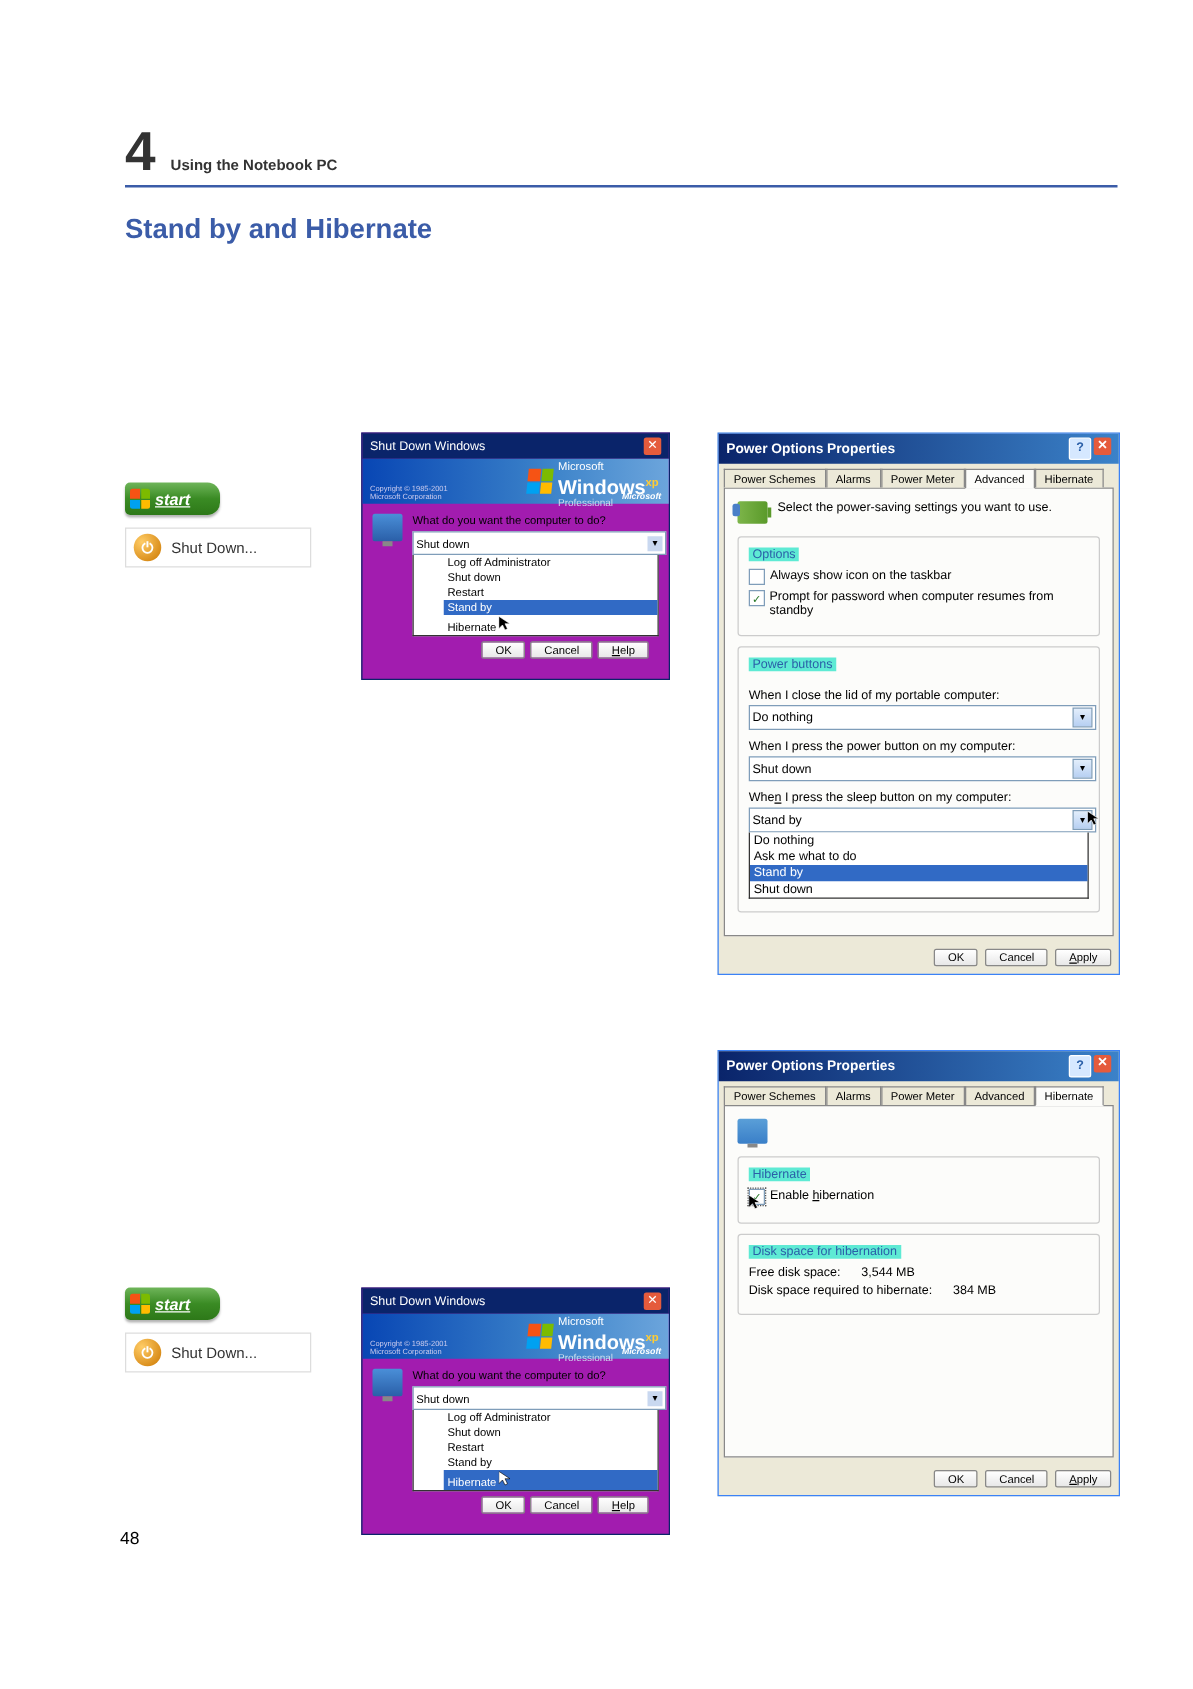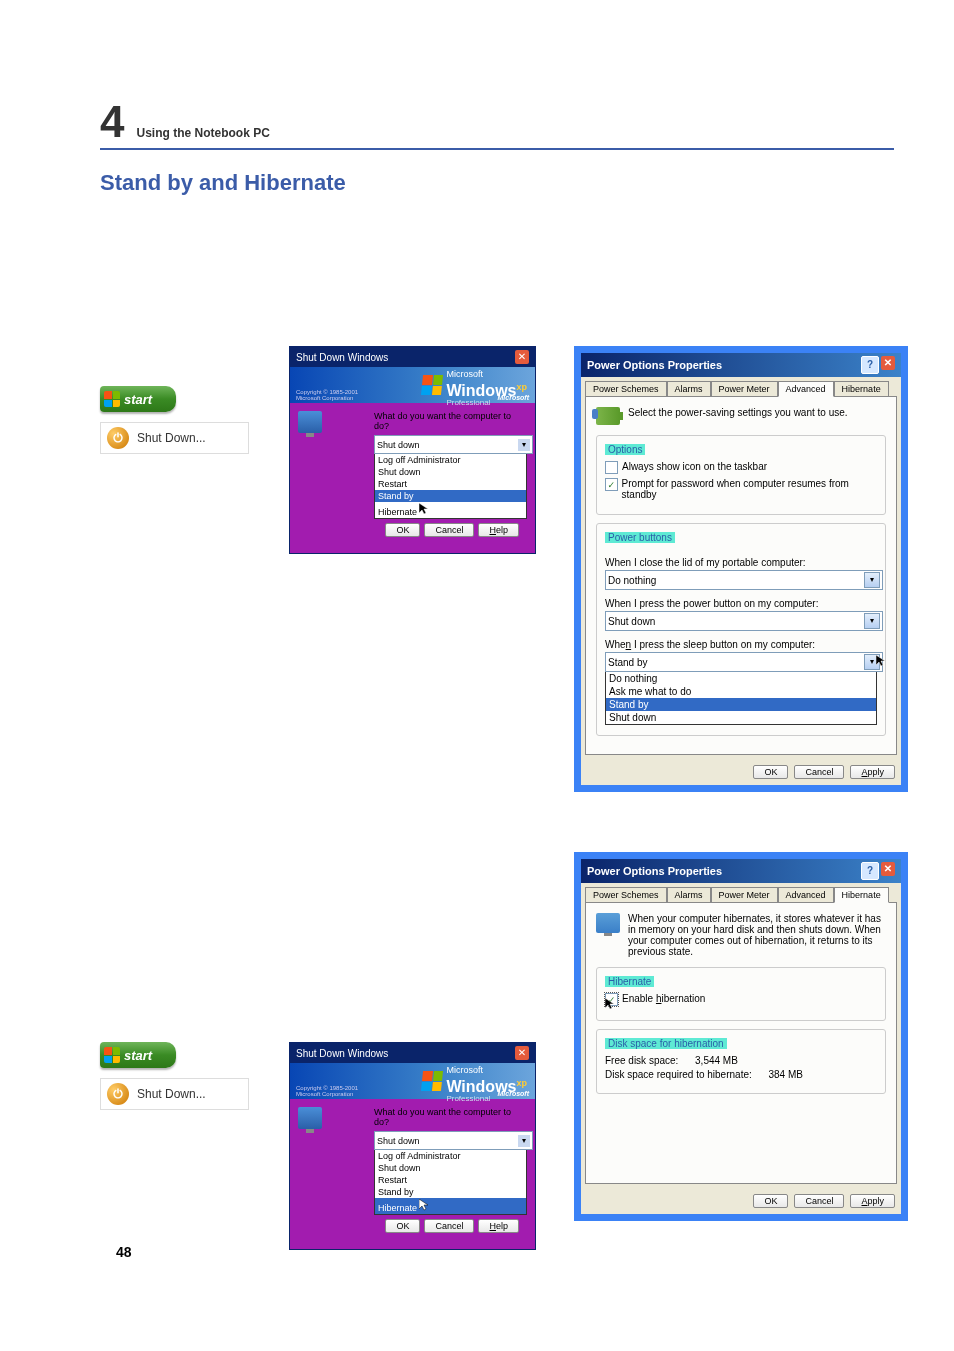--- a/index.html
+++ b/index.html
@@ -71,20 +71,21 @@
     border-radius: 4px 10px 10px 4px;
     display: flex;
     align-items: center;
     padding: 0 6px 0 4px;
     gap: 4px;
     color: #fff;
     font-style: italic;
     font-weight: bold;
     font-size: 13px;
     box-shadow: 0 2px 2px rgba(0,0,0,0.3);
+    text-decoration: underline;
   }
   .start-flag {
     width: 16px;
     height: 16px;
     display: grid;
     grid-template-columns: 1fr 1fr;
     grid-template-rows: 1fr 1fr;
     gap: 1px;
   }
   .start-flag div:nth-child(1){background:#f65314;border-radius:2px 0 0 0;}
@@ -166,40 +167,40 @@
   .winlogo .prof {font-size:8px;color:#cde;display:block;margin-top:-2px;}
   .shutdown-body {
     padding: 8px;
     display:flex;
     gap:8px;
   }
   .monitor-icon {
     width:24px;height:22px;background:linear-gradient(to bottom,#4a8fd8,#2a5fa8);border-radius:2px;position:relative;flex-shrink:0;
   }
   .monitor-icon::after{content:"";position:absolute;bottom:-4px;left:8px;width:8px;height:4px;background:#888;}
-  .shutdown-body-right{flex:1;margin-left:44px;}
+  .shutdown-body-right{flex:1;}
   .shutdown-question{margin-bottom:4px;}
   .shutdown-select{
     width:100%;border:1px solid #7f9db9;background:#fff;padding:1px 2px;height:15px;display:flex;align-items:center;justify-content:space-between;
   }
   .shutdown-select .arrow{width:12px;height:12px;background:#c9d8f0;text-align:center;line-height:12px;font-size:8px;}
   .shutdown-dropdown{
-    border:1px solid #333;border-top:none;background:#fff;
+    border:1px solid #333;border-top:none;background:#fff;padding-left:24px;
   }
   .shutdown-dropdown div{padding:1px 3px;}
   .shutdown-dropdown .sel{background:#316ac5;color:#fff;}
   .shutdown-buttons{
     display:flex;justify-content:flex-end;gap:4px;padding:4px 8px 8px 8px;
   }
   .btn-xp{
     border:1px solid #888;background:linear-gradient(to bottom,#fff,#e8e8e8);padding:1px 10px;font-size:9px;border-radius:2px;
   }
   
   .pop-dialog{
-    width:320px;background:#ece9d8;border:7px solid #3b82f6;font-size:10px;
+    width:320px;background:#ece9d8;border:1px solid #3b82f6;font-size:10px;
   }
   .pop-title{
     background:linear-gradient(to right,#0a246a,#3b82c9);color:#fff;padding:3px 6px;font-size:11px;font-weight:bold;display:flex;justify-content:space-between;align-items:center;
   }
   .pop-title-btns{display:flex;gap:2px;}
   .help-q{width:16px;height:16px;background:#d6e8ff;color:#2a5fa8;text-align:center;line-height:16px;font-size:10px;border:1px solid #fff;border-radius:2px;}
   .pop-tabs{
     display:flex;padding:4px 4px 0 4px;gap:0;
   }
   .pop-tab{
@@ -225,23 +226,23 @@
   .pop-dropdown div{padding:1px 3px;}
   .pop-dropdown .sel{background:#316ac5;color:#fff;}
   .pop-label{margin-top:8px;margin-bottom:2px;}
   .underline-letter{text-decoration:underline;}
   .pop-buttons{display:flex;justify-content:flex-end;gap:6px;padding:6px;}
   .cursor-arrow{display:inline-block;width:10px;height:12px;position:relative;margin-left:2px;}
   .cursor-arrow svg{width:10px;height:12px;}
   .disk-row{margin-bottom:3px;}
   .page-number{
     position:absolute;
-    left:116px;
+    left:96px;
     bottom:30px;
-    font-weight:bold;
+    font-weight:normal;
     font-size:14px;
   }
 </style>
 </head>
 <body>
 
 <div class="page">
   <div class="chapter-header">
     <span class="chapter-number">4</span>
     <span class="chapter-title">Using the Notebook PC</span>
@@ -462,21 +463,20 @@
           <div class="pop-tabs">
             <div class="pop-tab">Power Schemes</div>
             <div class="pop-tab">Alarms</div>
             <div class="pop-tab">Power Meter</div>
             <div class="pop-tab">Advanced</div>
             <div class="pop-tab active">Hibernate</div>
           </div>
           <div class="pop-panel" style="min-height:260px;">
             <div class="pop-intro">
               <div class="monitor-icon-sm"></div>
-              <div>When your computer hibernates, it stores whatever it has in memory on your hard disk and then shuts down. When your computer comes out of hibernation, it returns to its previous state.</div>
             </div>
             <div class="fieldset">
               <div class="fieldset-title">Hibernate</div>
               <div class="checkbox-row">
                 <span class="chk" style="outline:1px dotted #555;">✓<span class="cursor-arrow" style="position:absolute;margin-top:8px;margin-left:-4px;"><svg viewBox="0 0 10 12">
                         <path d="M0,0 L0,10 L3,7 L5,11 L7,10 L5,6 L9,6 Z" fill="#000" stroke="#fff" stroke-width="0.5"></path>
                       </svg></span></span>
                 <span>Enable <span class="underline-letter">h</span>ibernation</span>
               </div>
             </div>

